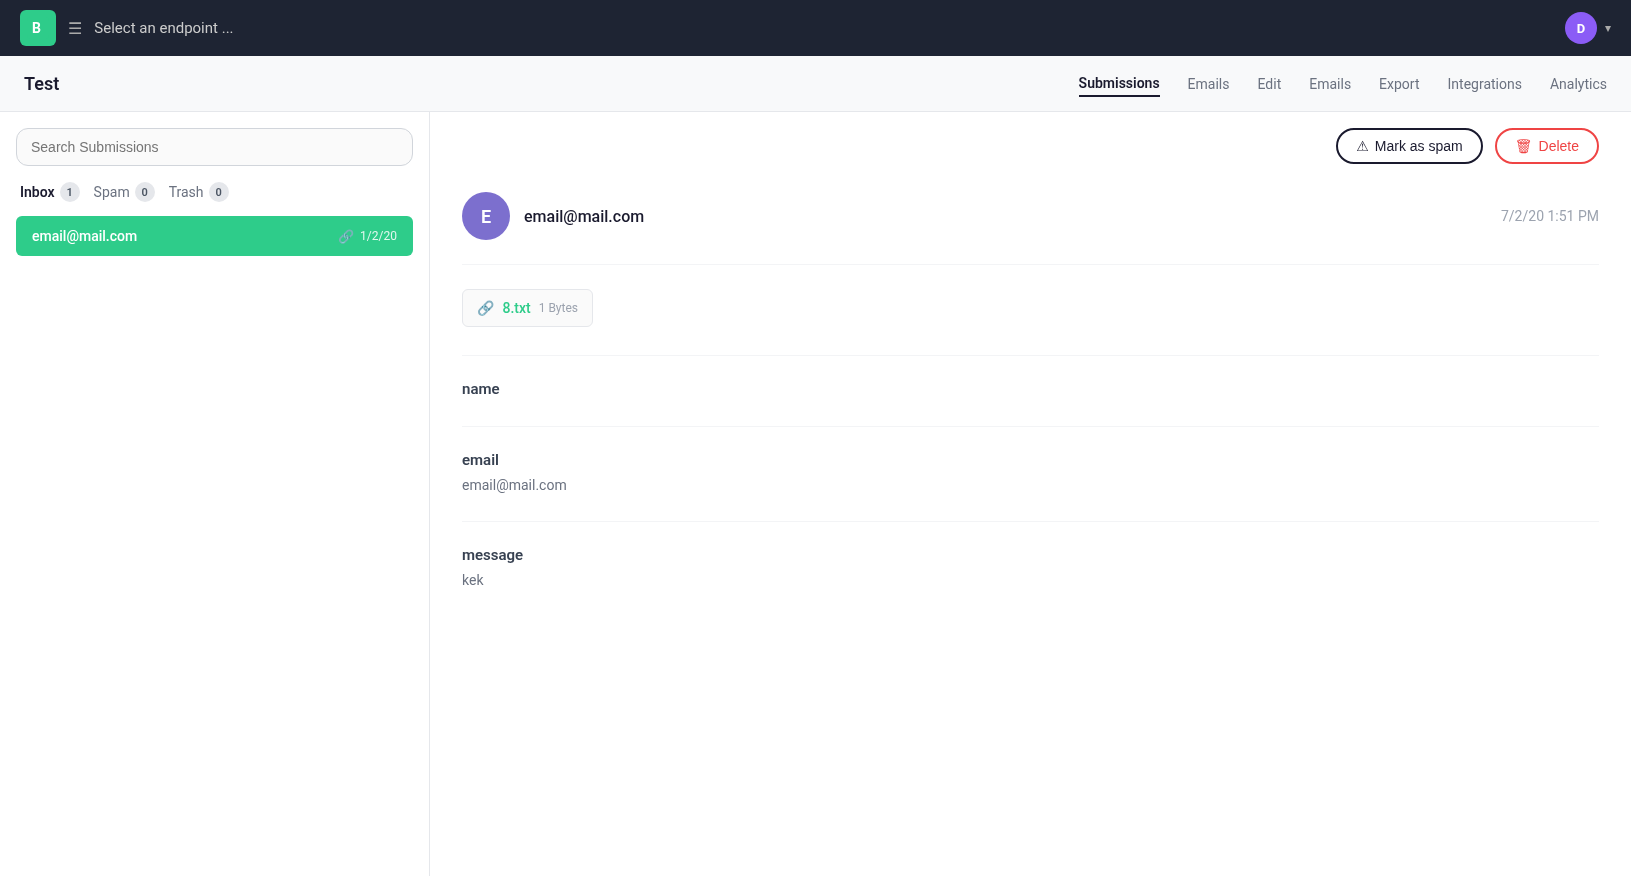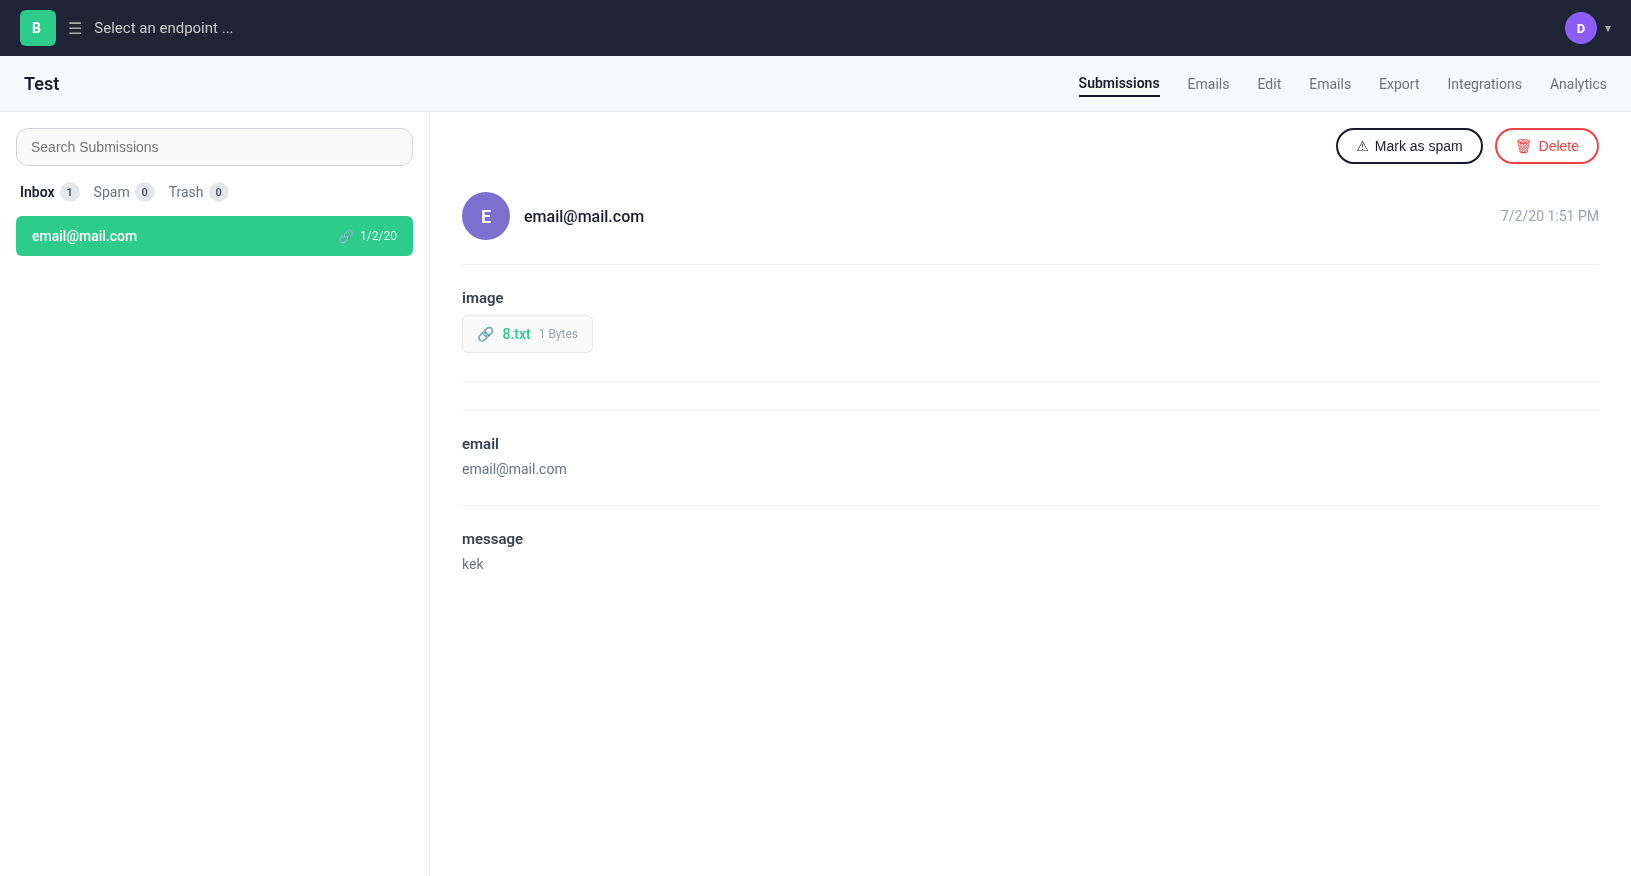--- a/index.html
+++ b/index.html
@@ -388,30 +388,30 @@
       </button>
     </div>
 
     <div class="submission-header">
       <div class="sender-avatar">E</div>
       <span class="sender-email">email@mail.com</span>
       <span class="submission-timestamp">7/2/20 1:51 PM</span>
     </div>
 
     <div class="field-section">
-      <div class="field-label">image</div>
       <div class="file-attachment">
         <span class="file-link-icon">🔗</span>
         <span class="file-name">8.txt</span>
         <span class="file-size">1 Bytes</span>
       </div>
     </div>
     <hr class="field-divider">
 
     <div class="field-section">
+      <div class="field-label">name</div>
     </div>
     <hr class="field-divider">
 
     <div class="field-section">
       <div class="field-label">email</div>
       <div class="field-value">email@mail.com</div>
     </div>
     <hr class="field-divider">
 
     <div class="field-section">

